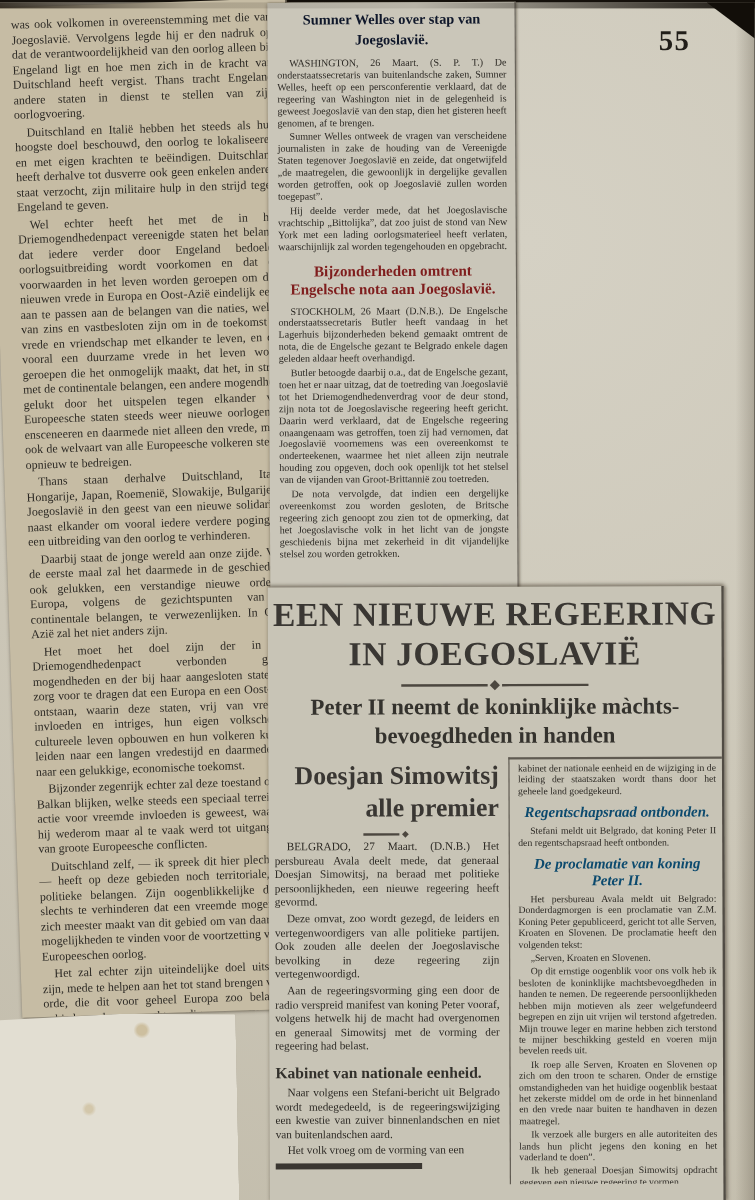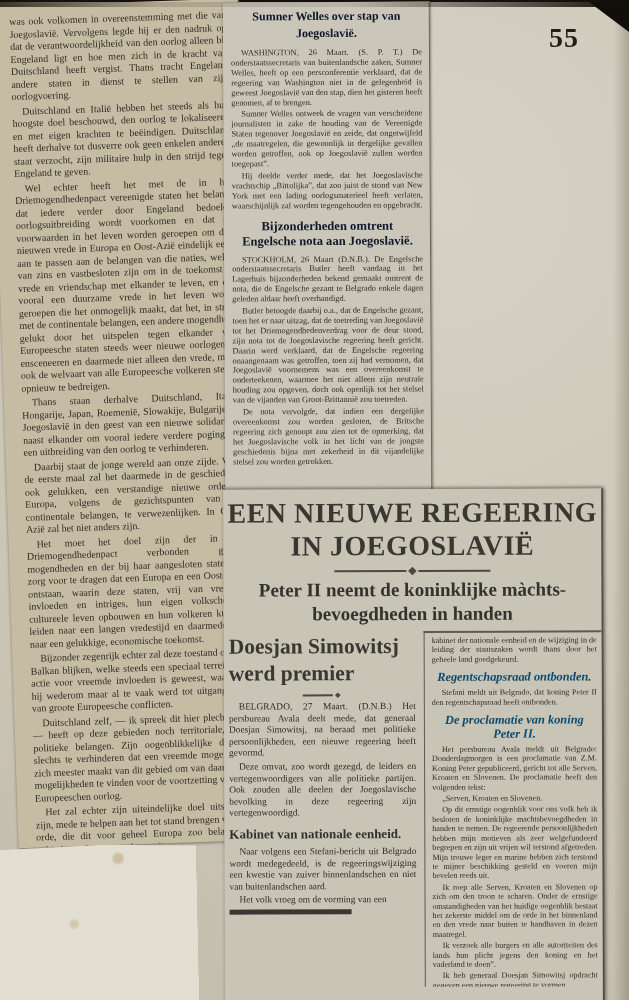--- a/index.html
+++ b/index.html
@@ -1,21 +1,21 @@
 <!DOCTYPE html>
 <html lang="nl"><head>
 <meta charset="utf-8">
 <style>
   html,body{margin:0;padding:0;}
   body{background:#14100b;font-family:"Liberation Serif",serif;}
   .photo{position:relative;width:629px;height:1000px;overflow:hidden;background:#14100b;}
   .album{position:absolute;left:0;top:2px;width:629px;height:998px;
     background:radial-gradient(circle at 70% 20%, #d5d1c4 0%, #ccc7b8 55%, #c2bcab 100%);}
   .page-number{position:absolute;top:20px;left:549px;font-family:"Liberation Serif",serif;
-    font-weight:bold;font-size:28px;color:#211e19;letter-spacing:1px;}
+    font-weight:bold;font-size:24px;color:#211e19;letter-spacing:1px;}
   .clip{position:absolute;box-sizing:border-box;overflow:hidden;color:#2d2a25;
     box-shadow:0 1px 3px rgba(40,30,15,.4),1px 0 2px rgba(40,30,15,.25);}
   .jp{margin:0 0 2px 0;text-align:justify;}
   .ind{text-indent:10px;}
 
   
   .clip-left{left:-9px;top:4px;width:248px;height:842px;padding:10px 12px 0 18px;
     background:#c6bca4;border-right:1.5px solid #5e584c;
     transform:rotate(-1.9deg);transform-origin:20px 10px;
     font-size:10px;line-height:12.5px;}
@@ -27,40 +27,40 @@
     clip-path:polygon(0 2%,55% 0,100% 1.5%,100% 100%,0 100%);
     box-shadow:0 -1px 2px rgba(40,30,15,.25);}
 
   
   .clip-sumner{left:224px;top:0;width:207px;height:489px;padding:4px 7px 0 8px;
     background:#cac6b9;border-right:1px solid #6a655c;transform:rotate(-0.3deg);
     font-size:8.4px;line-height:9.9px;}
   .head-sm{margin:2px 0 6px 0;text-align:center;font-size:12px;line-height:17px;
     font-weight:bold;color:#0f172a;}
   .head-xs{margin:8px 6px 6px 6px;text-align:center;font-size:12.6px;line-height:15px;
-    font-weight:bold;color:#0f172a;}
+    font-weight:bold;color:#7f1d1d;}
 
   
   .clip-main{left:224px;top:487px;width:380px;height:513px;background:#c8c4b6;
     border-right:2px solid #514c44;transform:rotate(-0.2deg);
     box-shadow:0 -2px 3px rgba(40,30,15,.35),2px 0 3px rgba(40,30,15,.3);}
   .main-headline{margin-top:7px;text-align:center;font-weight:bold;font-size:28px;
     line-height:33px;color:#3a3733;letter-spacing:.5px;white-space:nowrap;}
   .deco{display:flex;align-items:center;justify-content:center;margin:6px 0 4px 0;}
   .dl{display:inline-block;width:72px;height:1.5px;background:#4c473f;}
   .diamond{display:inline-block;width:6px;height:6px;background:#4c473f;
     transform:rotate(45deg);margin:0 3px;}
   .deco-small .dl{width:30px;height:1.2px;}
   .deco-small .diamond{width:4px;height:4px;}
   .main-subhead{text-align:center;font-weight:bold;font-size:19px;line-height:24px;
     color:#34322d;}
   .cols{display:flex;align-items:stretch;margin-top:5px;height:356px;}
   .col-doesjan{box-sizing:border-box;width:200px;padding:2px 8px 0 5px;overflow:hidden;
     font-size:9.4px;line-height:11.6px;}
-  .doesjan-headline{text-align:left;font-weight:bold;font-size:21.5px;line-height:27px;
+  .doesjan-headline{text-align:right;font-weight:bold;font-size:21.5px;line-height:27px;
     color:#3a3733;white-space:nowrap;}
   .kabinet{margin:7px 0 5px 0;font-size:13px;line-height:15px;font-weight:bold;color:#32302b;}
   .cut-bar{width:65%;height:5px;background:#3a3631;margin-top:3px;}
   .col-right{box-sizing:border-box;flex:1;padding:3px 5px 0 7px;overflow:hidden;
     border-left:1px solid #5f5a51;border-top:2px solid #5f5a51;
     font-size:8.1px;line-height:9.4px;}
   .ital-head{margin:6px 0 4px 0;text-align:center;font-size:12.4px;line-height:14px;
     font-weight:bold;font-style:italic;color:#0c4a6e;}
 
   
@@ -118,28 +118,29 @@
       </div>
       <div class="main-subhead">
         <div>Peter II neemt de koninklijke màchts-</div>
         <div>bevoegdheden in handen</div>
       </div>
 
       <div class="cols">
         <div class="col-doesjan">
           <div class="doesjan-headline">
             <div>Doesjan Simowitsj</div>
-            <div>werd premier</div>
+            <div>alle premier</div>
           </div>
           <div class="deco deco-small">
             <span class="dl"></span>
               <span class="diamond"></span>
           </div>
           <p class="jp ind">BELGRADO, 27 Maart. (D.N.B.) Het persbureau Avala deelt mede, dat generaal Doesjan Simowitsj, na beraad met politieke persoonlijkheden, een nieuwe regeering heeft gevormd.</p>
           <p class="jp ind">Deze omvat, zoo wordt gezegd, de leiders en vertegenwoordigers van alle politieke partijen. Ook zouden alle deelen der Joegoslavische bevolking in deze regeering zijn vertegenwoordigd.</p>
+          <p class="jp ind">Aan de regeeringsvorming ging een door de radio verspreid manifest van koning Peter vooraf, volgens hetwelk hij de macht had overgenomen en generaal Simowitsj met de vorming der regeering had belast.</p>
           <h4 class="kabinet">Kabinet van nationale eenheid.</h4>
           <p class="jp ind">Naar volgens een Stefani-bericht uit Belgrado wordt medegedeeld, is de regeeringswijziging een kwestie van zuiver binnenlandschen en niet van buitenlandschen aard.</p>
           <p class="jp ind">Het volk vroeg om de vorming van een</p>
           <div class="cut-bar"></div>
         </div>
 
         <div class="col-right">
           <p class="jp">kabinet der nationale eenheid en de wijziging in de leiding der staatszaken wordt thans door het geheele land goedgekeurd.</p>
           <h4 class="ital-head">Regentschapsraad ontbonden.</h4>
           <p class="jp ind">Stefani meldt uit Belgrado, dat koning Peter II den regentschapsraad heeft ontbonden.</p>

